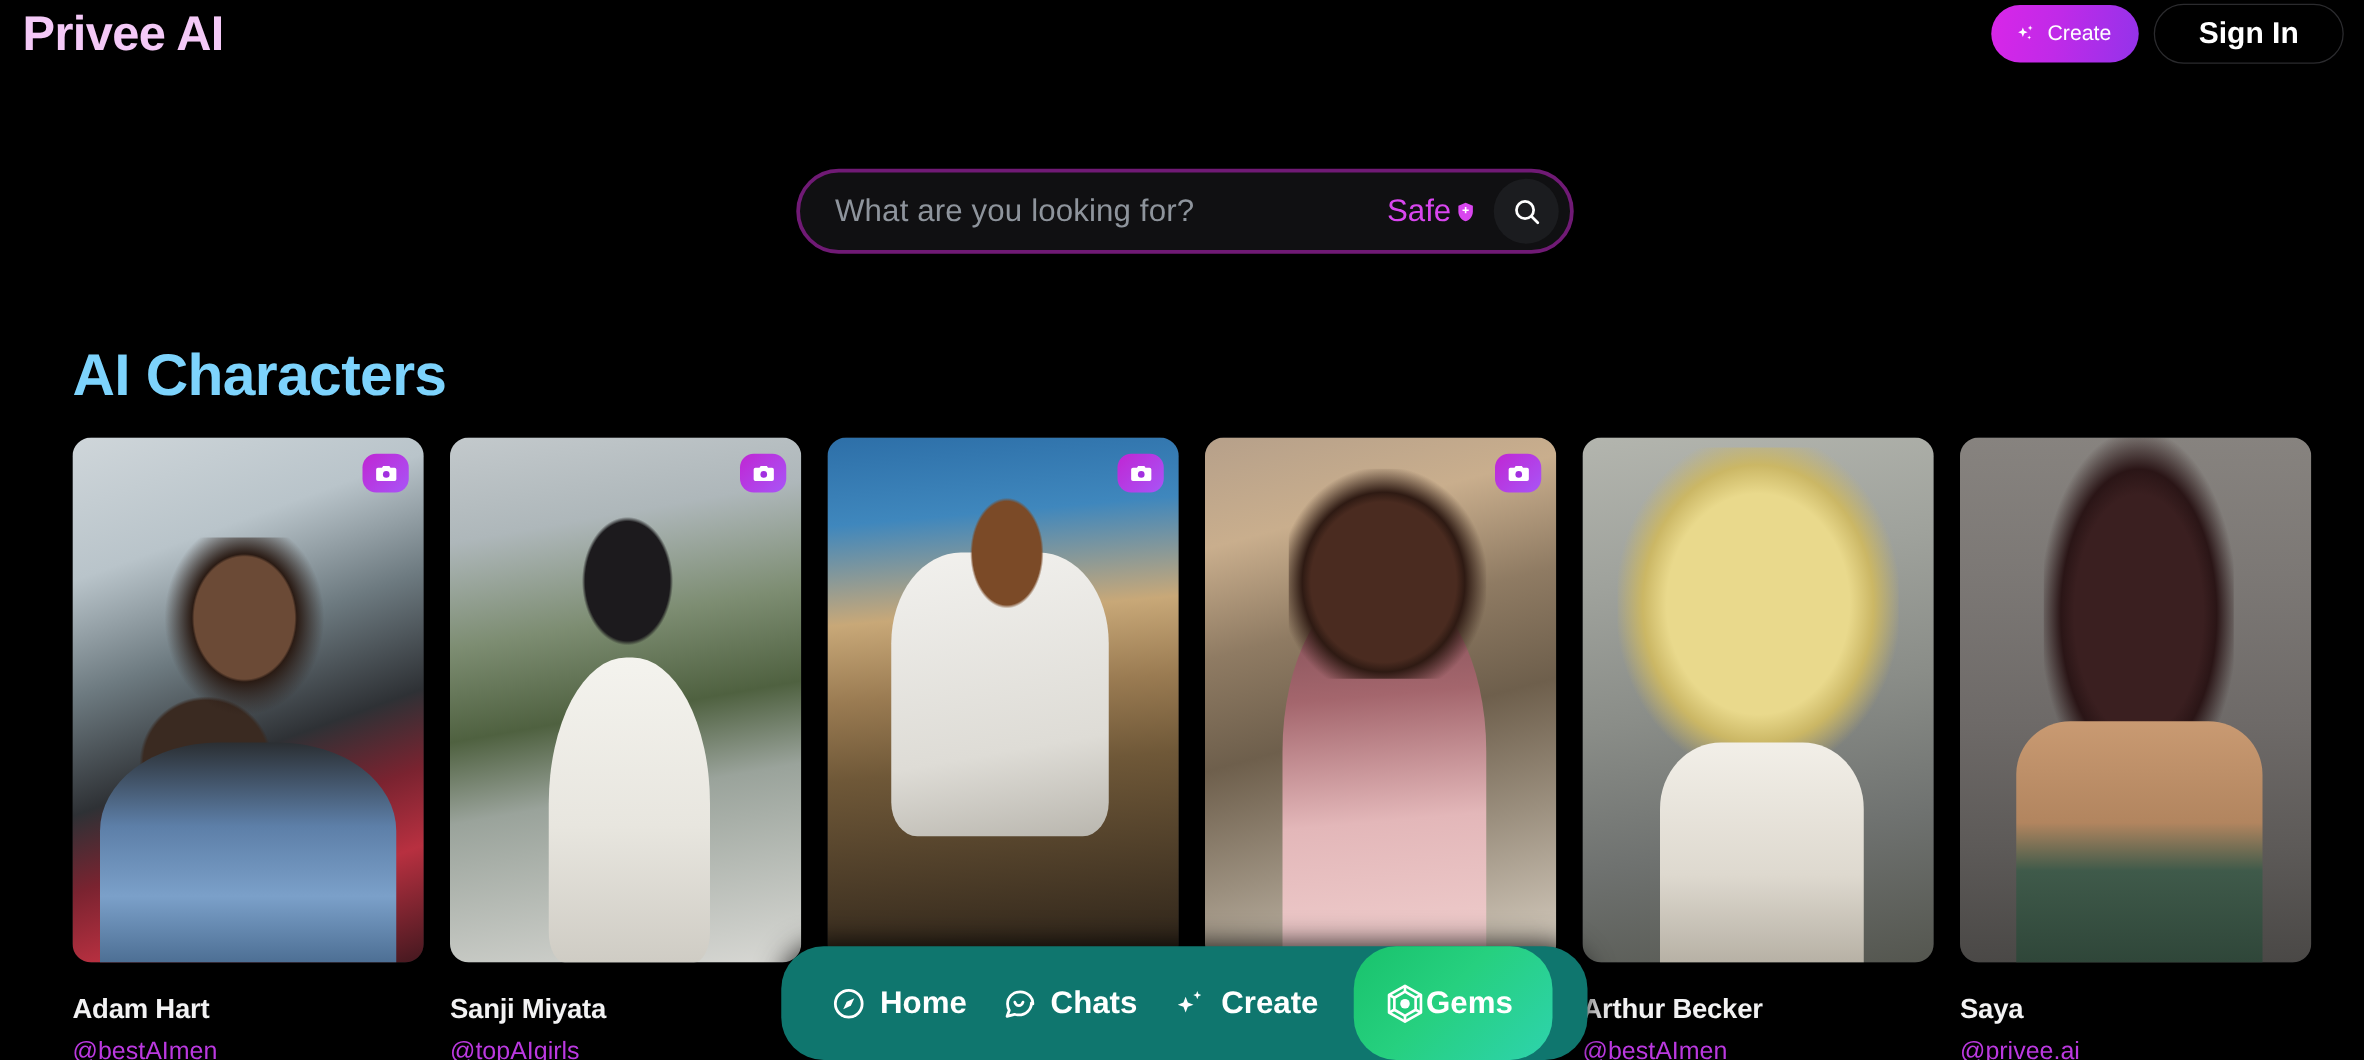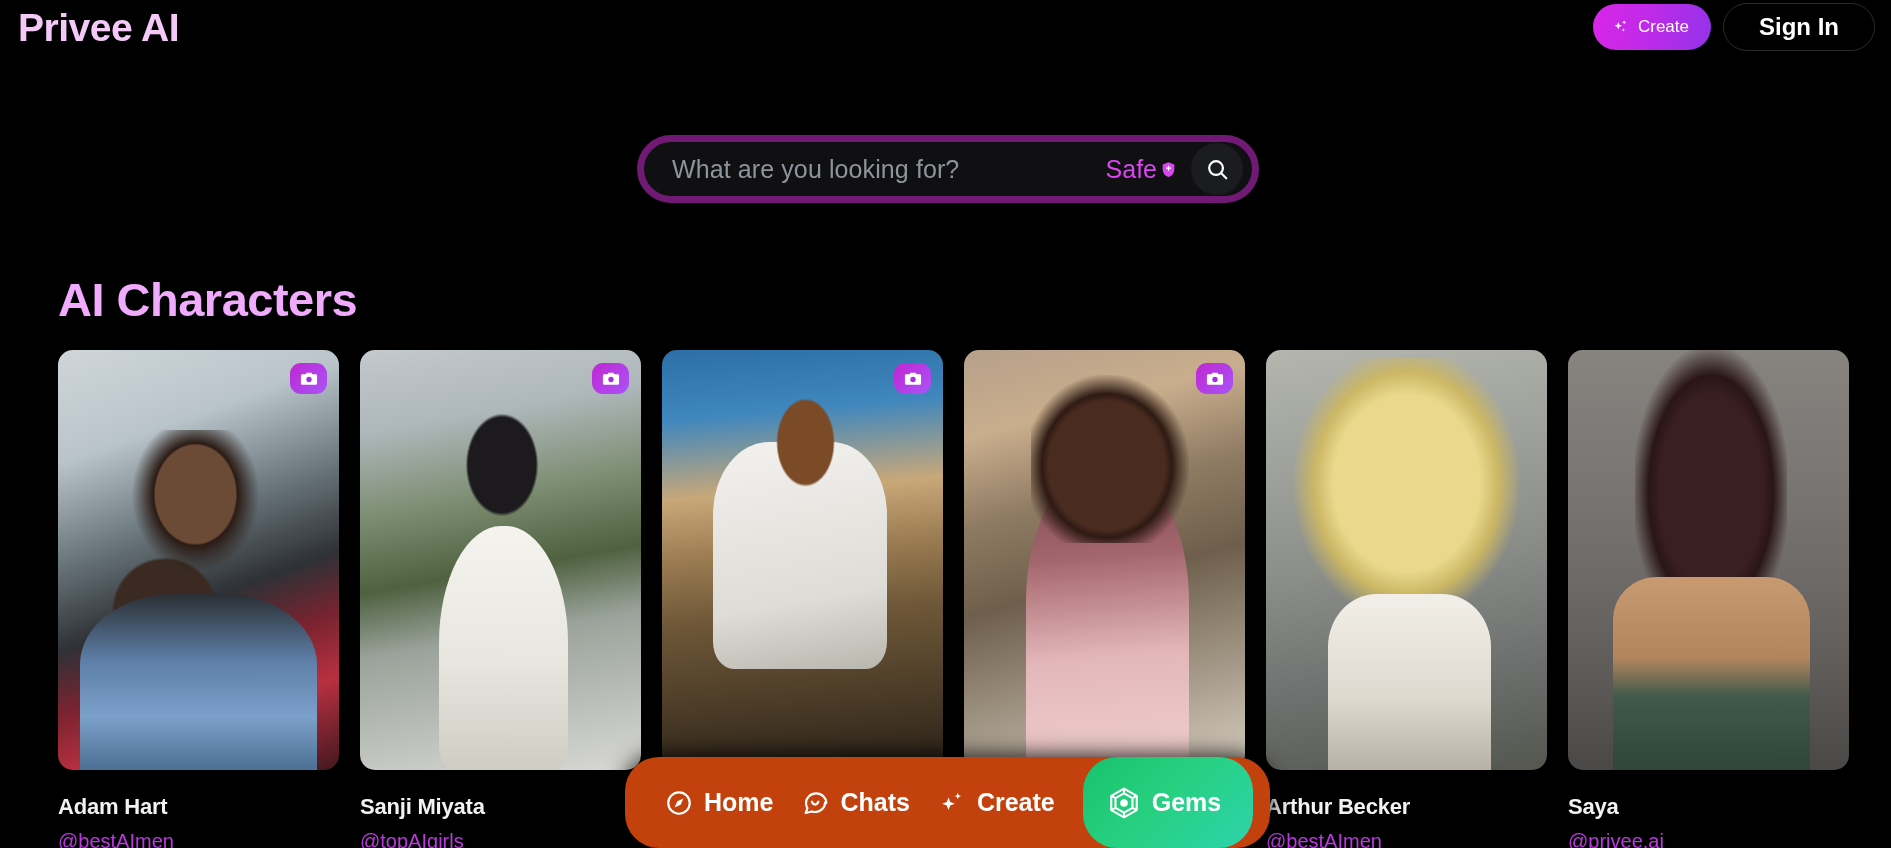--- a/index.html
+++ b/index.html
@@ -86,21 +86,21 @@
 
   
   .search-wrap {
     position: absolute;
     left: 637px;
     top: 135px;
     width: 622px;
     height: 68px;
     border-radius: 999px;
     background: #101012;
-    border: 7px solid #701a75;
+    border: 3px solid #701a75;
     display: flex;
     align-items: center;
     padding: 0 9px 0 28px;
   }
   .search-input {
     flex: 1;
     background: transparent;
     border: none;
     outline: none;
     color: #d7dade;
@@ -136,21 +136,21 @@
   .search-btn svg { width: 25px; height: 25px; display: block; }
 
   
   .section-title {
     position: absolute;
     left: 58px;
     top: 272px;
     font-size: 47px;
     font-weight: 700;
     letter-spacing: -0.5px;
-    color: #f0abfc;
+    color: #7dd3fc;
     line-height: 56px;
     white-space: nowrap;
   }
 
   
   .card-row {
     position: absolute;
     left: 58px;
     top: 350px;
     width: 1833px;
@@ -206,21 +206,21 @@
   }
 
   
   .bottomnav {
     position: absolute;
     left: 625px;
     top: 757px;
     width: 645px;
     height: 91px;
     border-radius: 34px;
-    background: #c2410c;
+    background: #0f766e;
     display: flex;
     align-items: center;
     padding: 0 0 0 26px;
     z-index: 60;
     box-shadow: 0 -2px 22px rgba(0,0,0,.85);
   }
   .nav-item {
     display: flex;
     align-items: center;
     gap: 11px;
@@ -230,21 +230,20 @@
     cursor: pointer;
     padding: 0 14px;
     height: 62px;
     white-space: nowrap;
   }
   .nav-item svg { width: 28px; height: 28px; display: block; flex: none; }
   .nav-gems {
     margin-left: 14px;
     display: flex;
     align-items: center;
-    gap: 11px;
     height: 91px;
     padding: 0 32px 0 24px;
     border-radius: 34px;
     background: linear-gradient(135deg, #19c26c 0%, #26d07f 45%, #2ed3ad 100%);
     color: #ffffff;
     font-size: 25px;
     font-weight: 700;
     cursor: pointer;
     white-space: nowrap;
     justify-content: center;

